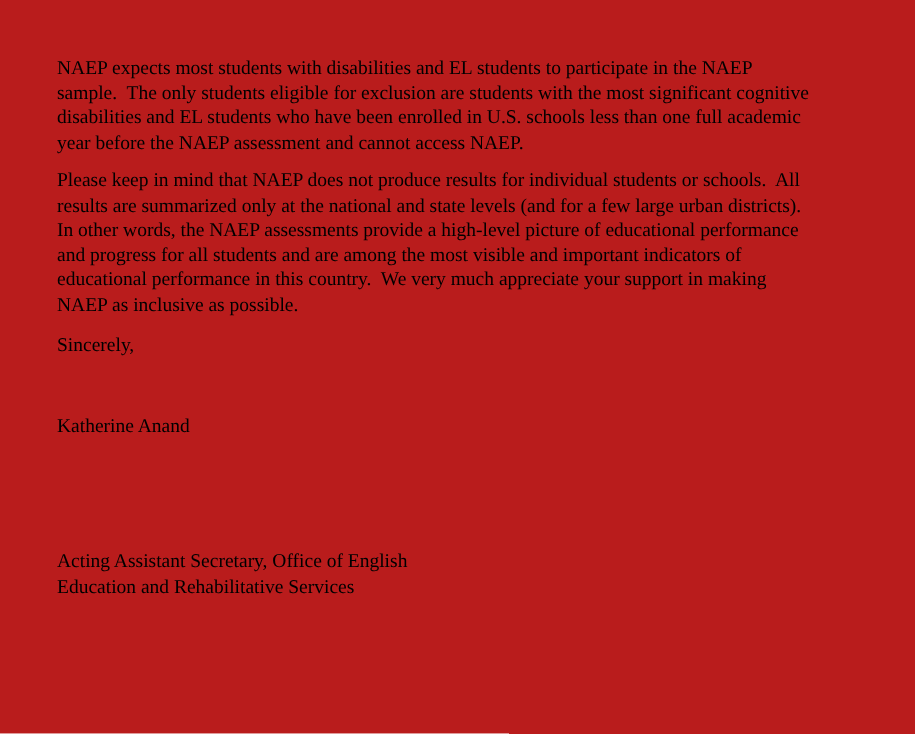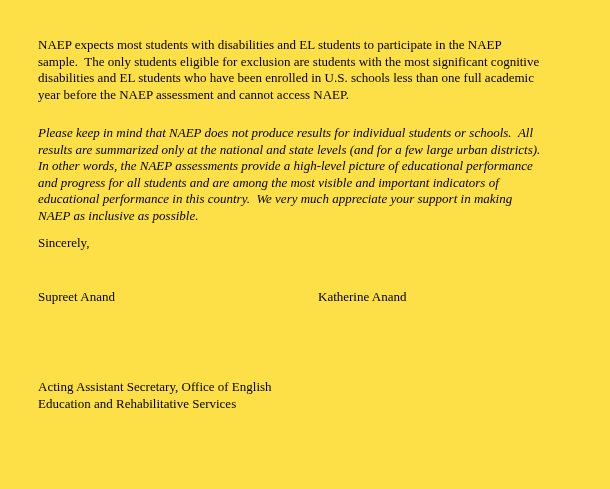--- a/index.html
+++ b/index.html
@@ -4,37 +4,36 @@
 <style>
   html, body {
     margin: 0;
     padding: 0;
     background: #ffffff;
   }
   .page {
     position: relative;
     width: 610px;
     height: 489px;
-    background: #fde047;
+    background: #b91c1c;
     color: #000000;
     font-family: "Liberation Serif", "DejaVu Serif", serif;
     font-size: 13px;
     line-height: 16.5px;
     box-sizing: border-box;
     padding: 37px 0 0 38px;
     overflow: hidden;
   }
   .para {
     margin: 0;
     width: 552px;
     white-space: pre-wrap;
   }
   .para-2 {
-    margin-top: 22px;
-    font-style: italic;
+    margin-top: 9px;
   }
   .closing {
     margin: 11px 16px 0 0;
     white-space: pre-wrap;
   }
   .sig-grid {
     display: grid;
     grid-template-columns: 280px 1fr;
     width: 560px;
   }
@@ -65,21 +64,20 @@
   <p class="para para-2">Please keep in mind that NAEP does not produce results for individual students or schools.  All
 results are summarized only at the national and state levels (and for a few large urban districts).
 In other words, the NAEP assessments provide a high-level picture of educational performance
 and progress for all students and are among the most visible and important indicators of
 educational performance in this country.  We very much appreciate your support in making
 NAEP as inclusive as possible.</p>
 
   <p class="closing">Sincerely,</p>
 
   <div class="sig-grid names-row">
-    <div class="sig-name">Supreet Anand</div>
     <div class="sig-name">Katherine Anand</div>
   </div>
 
   <div class="sig-grid titles-row">
     <div class="sig-title">Acting Assistant Secretary, Office of English
 Education and Rehabilitative Services</div>
   </div>
 
 </div>
 

